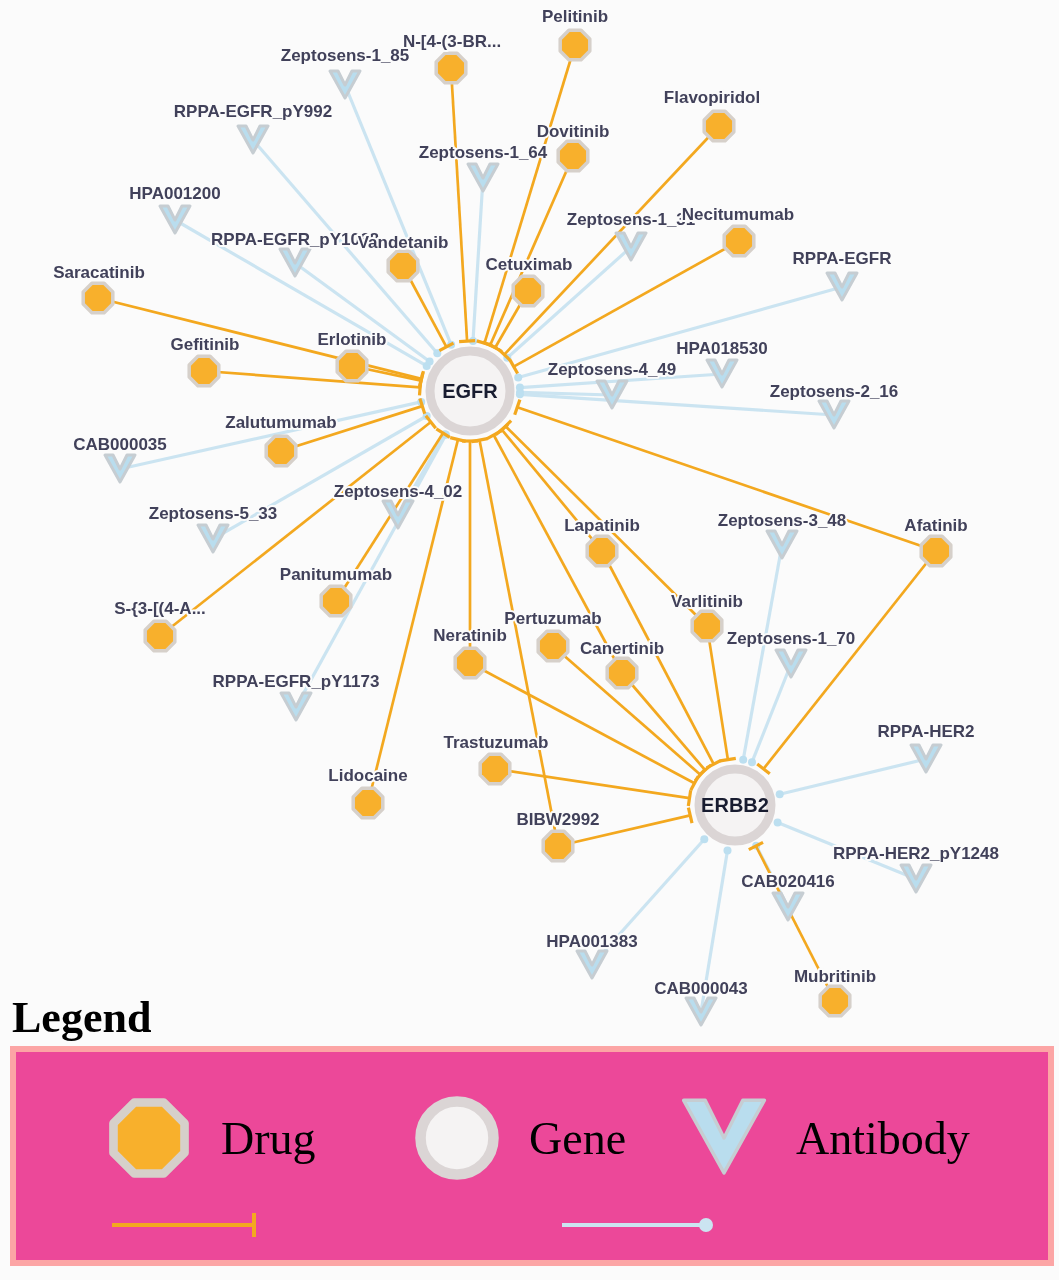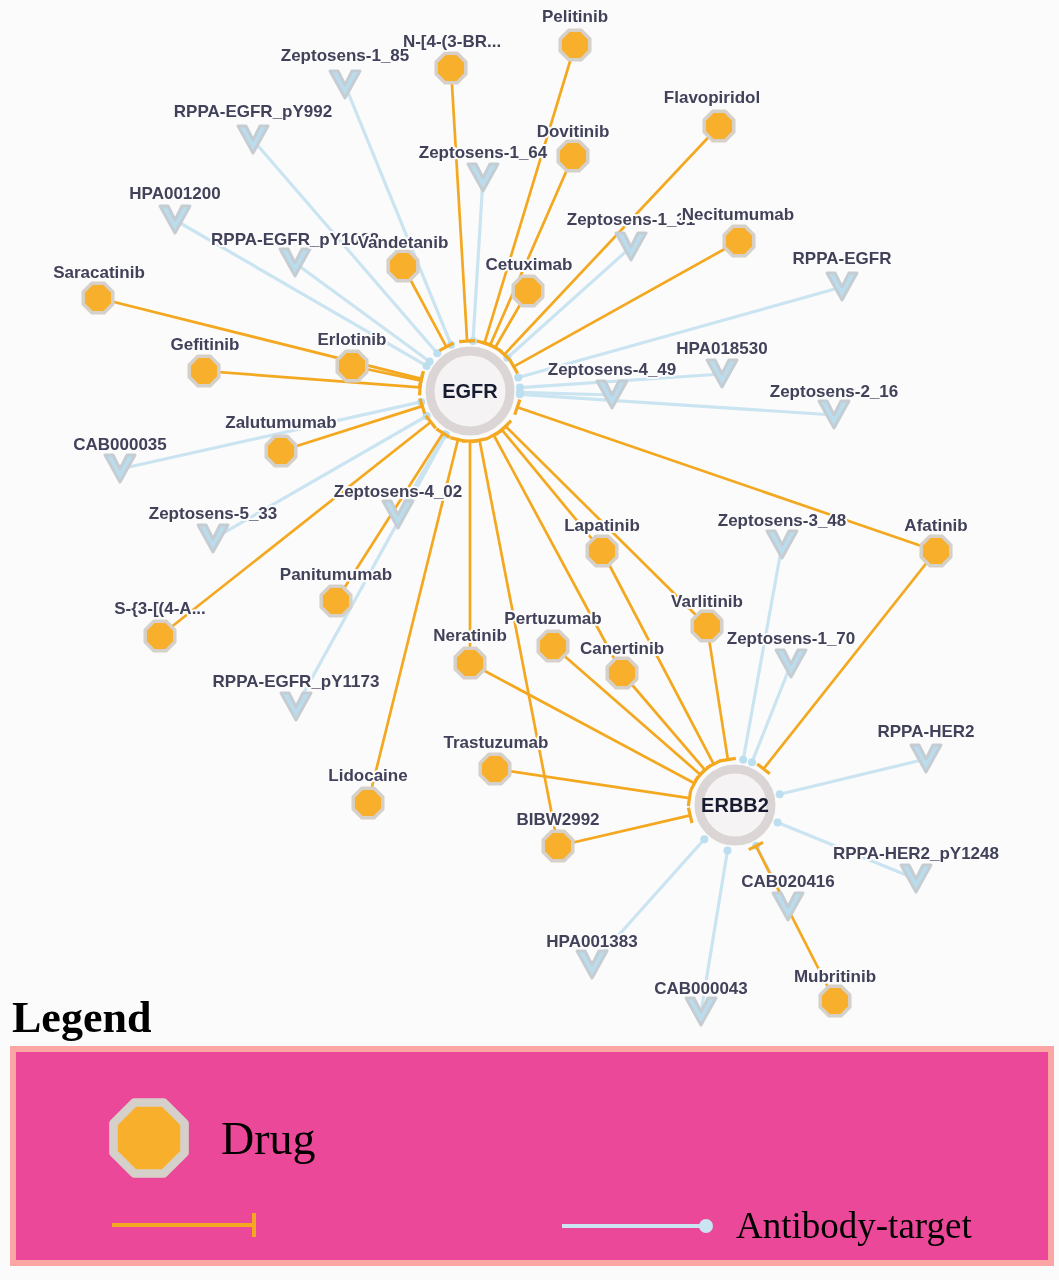--- a/index.html
+++ b/index.html
@@ -183,31 +183,42 @@
 
   <div class="legend-box">
 
     <div class="legend-item" style="left:85px;top:38px;">
       <svg width="96" height="96" viewBox="-50 -50 100 100">
         <polygon points="37,15.3 15.3,37 -15.3,37 -37,15.3 -37,-15.3 -15.3,-37 15.3,-37 37,-15.3" fill="#F8B02C" stroke="#D6D0CA" stroke-width="9" stroke-linejoin="round"></polygon>
       </svg>
       <span class="li-label">Drug</span>
     </div>
 
-
+    <div class="legend-item" style="left:393px;top:38px;">
+      <svg width="96" height="96" viewBox="-50 -50 100 100">
+        <circle cx="0" cy="0" r="38" fill="#F5F3F3" stroke="#DBD5D5" stroke-width="11"></circle>
+      </svg>
+      <span class="li-label">Gene</span>
+    </div>
+
+    <div class="legend-item" style="left:660px;top:38px;">
+      <svg width="96" height="96" viewBox="-50 -50 100 100">
+        <path d="M -15 -14 L 0 13 L 15 -14 L 7 -14 L 0 0 L -7 -14 Z" transform="scale(2.8)" fill="#B9DDEE" stroke="#C6CDD2" stroke-width="1.3" stroke-linejoin="round"></path>
+      </svg>
+      <span class="li-label">Antibody</span>
+    </div>
 
     <div class="legend-item" style="left:90px;top:152px;">
       <svg width="170" height="42" viewBox="0 0 170 42">
         <line x1="6" y1="21" x2="148" y2="21" stroke="#F3A81F" stroke-width="4"></line>
         <line x1="148" y1="9" x2="148" y2="33" stroke="#F3A81F" stroke-width="4"></line>
       </svg>
     </div>
 
     <div class="legend-item" style="left:540px;top:152px;">
       <svg width="170" height="42" viewBox="0 0 170 42">
         <line x1="6" y1="21" x2="144" y2="21" stroke="#CBE4F1" stroke-width="4"></line>
         <circle cx="150" cy="21" r="7" fill="#CBE4F1"></circle>
       </svg>
-      <span class="li-label2">Antibody-target</span>
     </div>
 
   </div>
 </div>
 
 </body></html>

